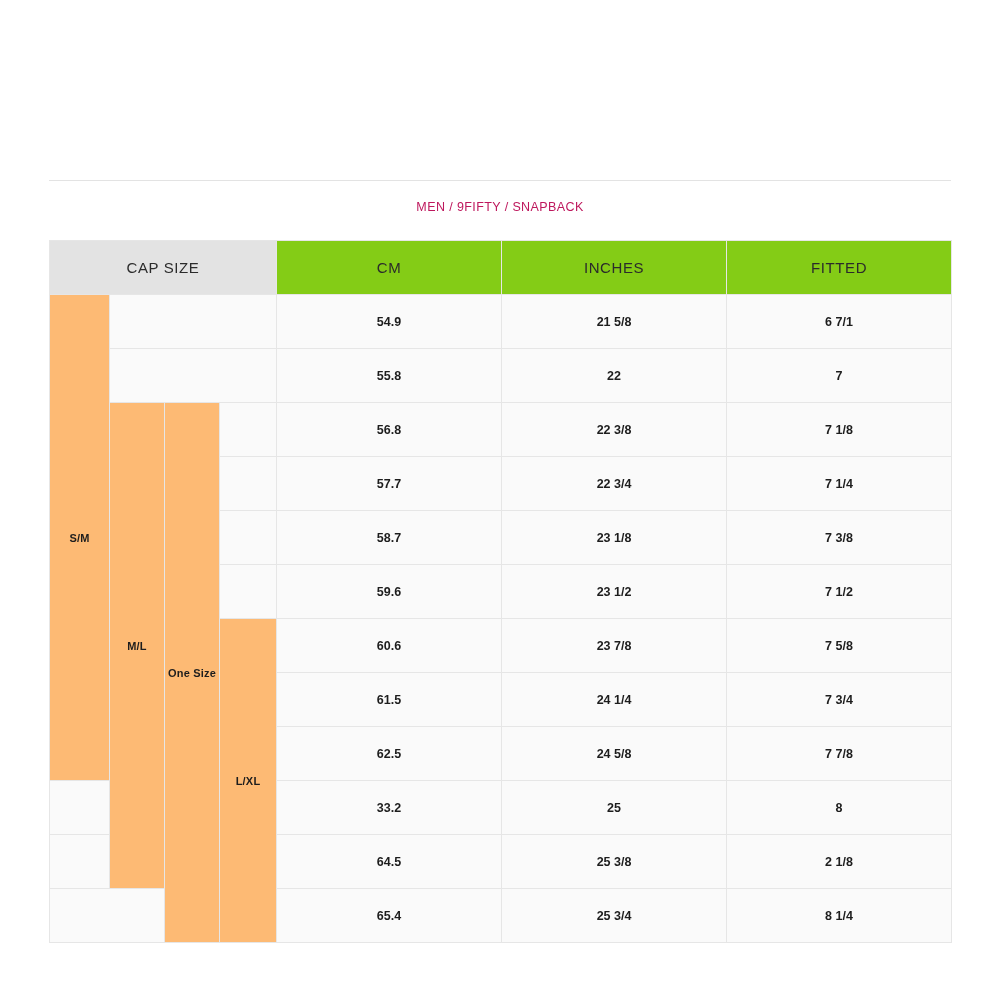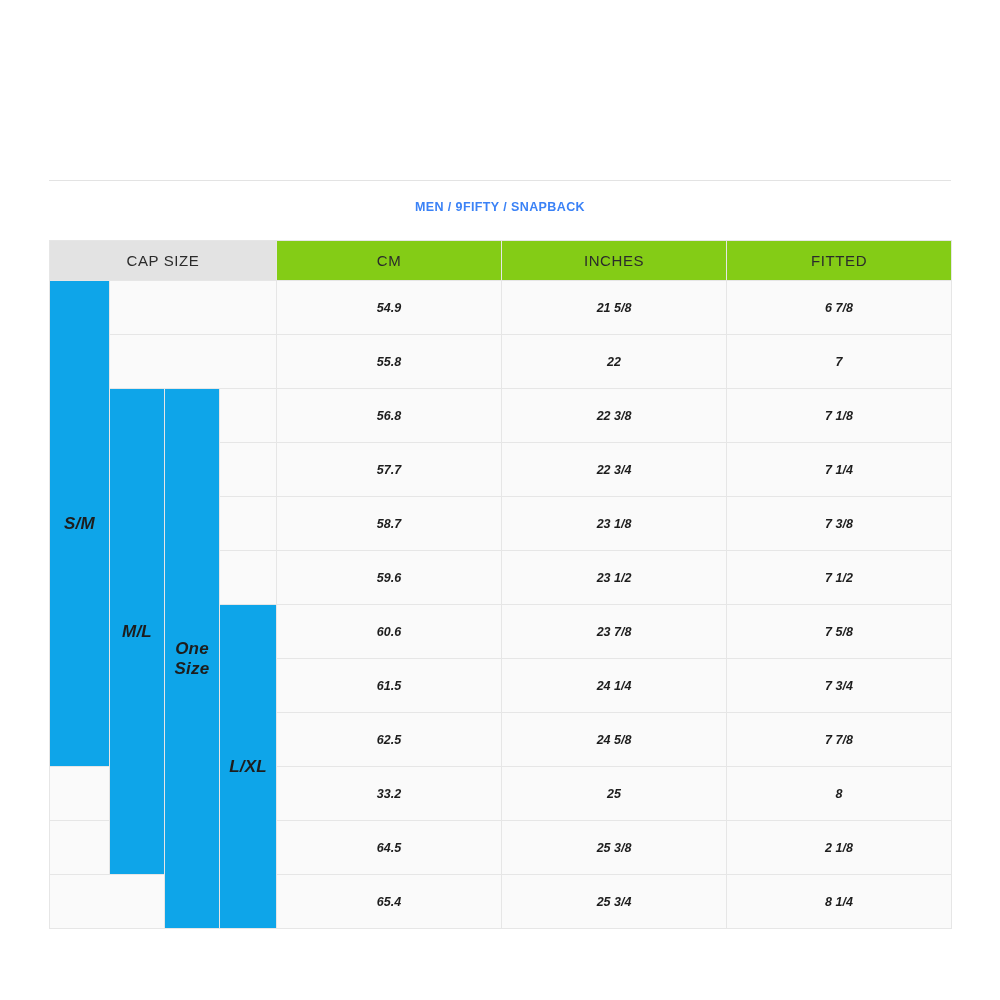--- a/index.html
+++ b/index.html
@@ -37,23 +37,23 @@
     height: 1px;
     background: #e3e3e3;
   }
   .subtitle {
     position: absolute;
     left: 49px;
     top: 200px;
     width: 902px;
     text-align: center;
     font-size: 12.5px;
-    font-weight: bold;
+    font-weight: normal;
     letter-spacing: 0.4px;
-    color: #3b82f6;
+    color: #be185d;
   }
 
   
   .table-wrap {
     position: absolute;
     left: 49px;
     top: 240px;
     width: 902px;
   }
   table.size-table {
@@ -63,44 +63,43 @@
   }
   table.size-table th,
   table.size-table td {
     border: 1px solid #e6e6e6;
     box-sizing: border-box;
     padding: 0;
     text-align: center;
     vertical-align: middle;
   }
   thead th {
-    height: 40px;
+    height: 54px;
     background: #e3e3e3;
     font-size: 15px;
     font-weight: normal;
     color: #2b2b2b;
     letter-spacing: 0.6px;
   }
   thead th.capsize {
     background: #e3e3e3;
   }
   thead th.plain {
     background: #84cc16;
   }
   tbody td {
     height: 54px;
     font-size: 12.5px;
     font-weight: bold;
     color: #1d1d1d;
     background: #fafafa;
-    font-style: italic;
   }
   td.band {
-    background: #0ea5e9;
-    font-size: 17px;
+    background: #fdba74;
+    font-size: 11px;
     font-weight: bold;
     color: #1d1d1d;
     letter-spacing: 0.2px;
   }
   td.empty-left {
     background: #fafafa;
   }
   
   col.c-sm   { width: 60px; }
   col.c-ml   { width: 55px; }
@@ -137,21 +136,21 @@
           <th class="plain">FITTED</th>
         </tr>
       </thead>
       <tbody>
 
         <tr>
           <td class="band" rowspan="9">S/M</td>
           <td class="empty-left" colspan="3"></td>
           <td>54.9</td>
           <td>21 5/8</td>
-          <td>6 7/8</td>
+          <td>6 7/1</td>
         </tr>
 
         <tr>
           <td class="empty-left" colspan="3"></td>
           <td>55.8</td>
           <td>22</td>
           <td>7</td>
         </tr>
 
         <tr>

